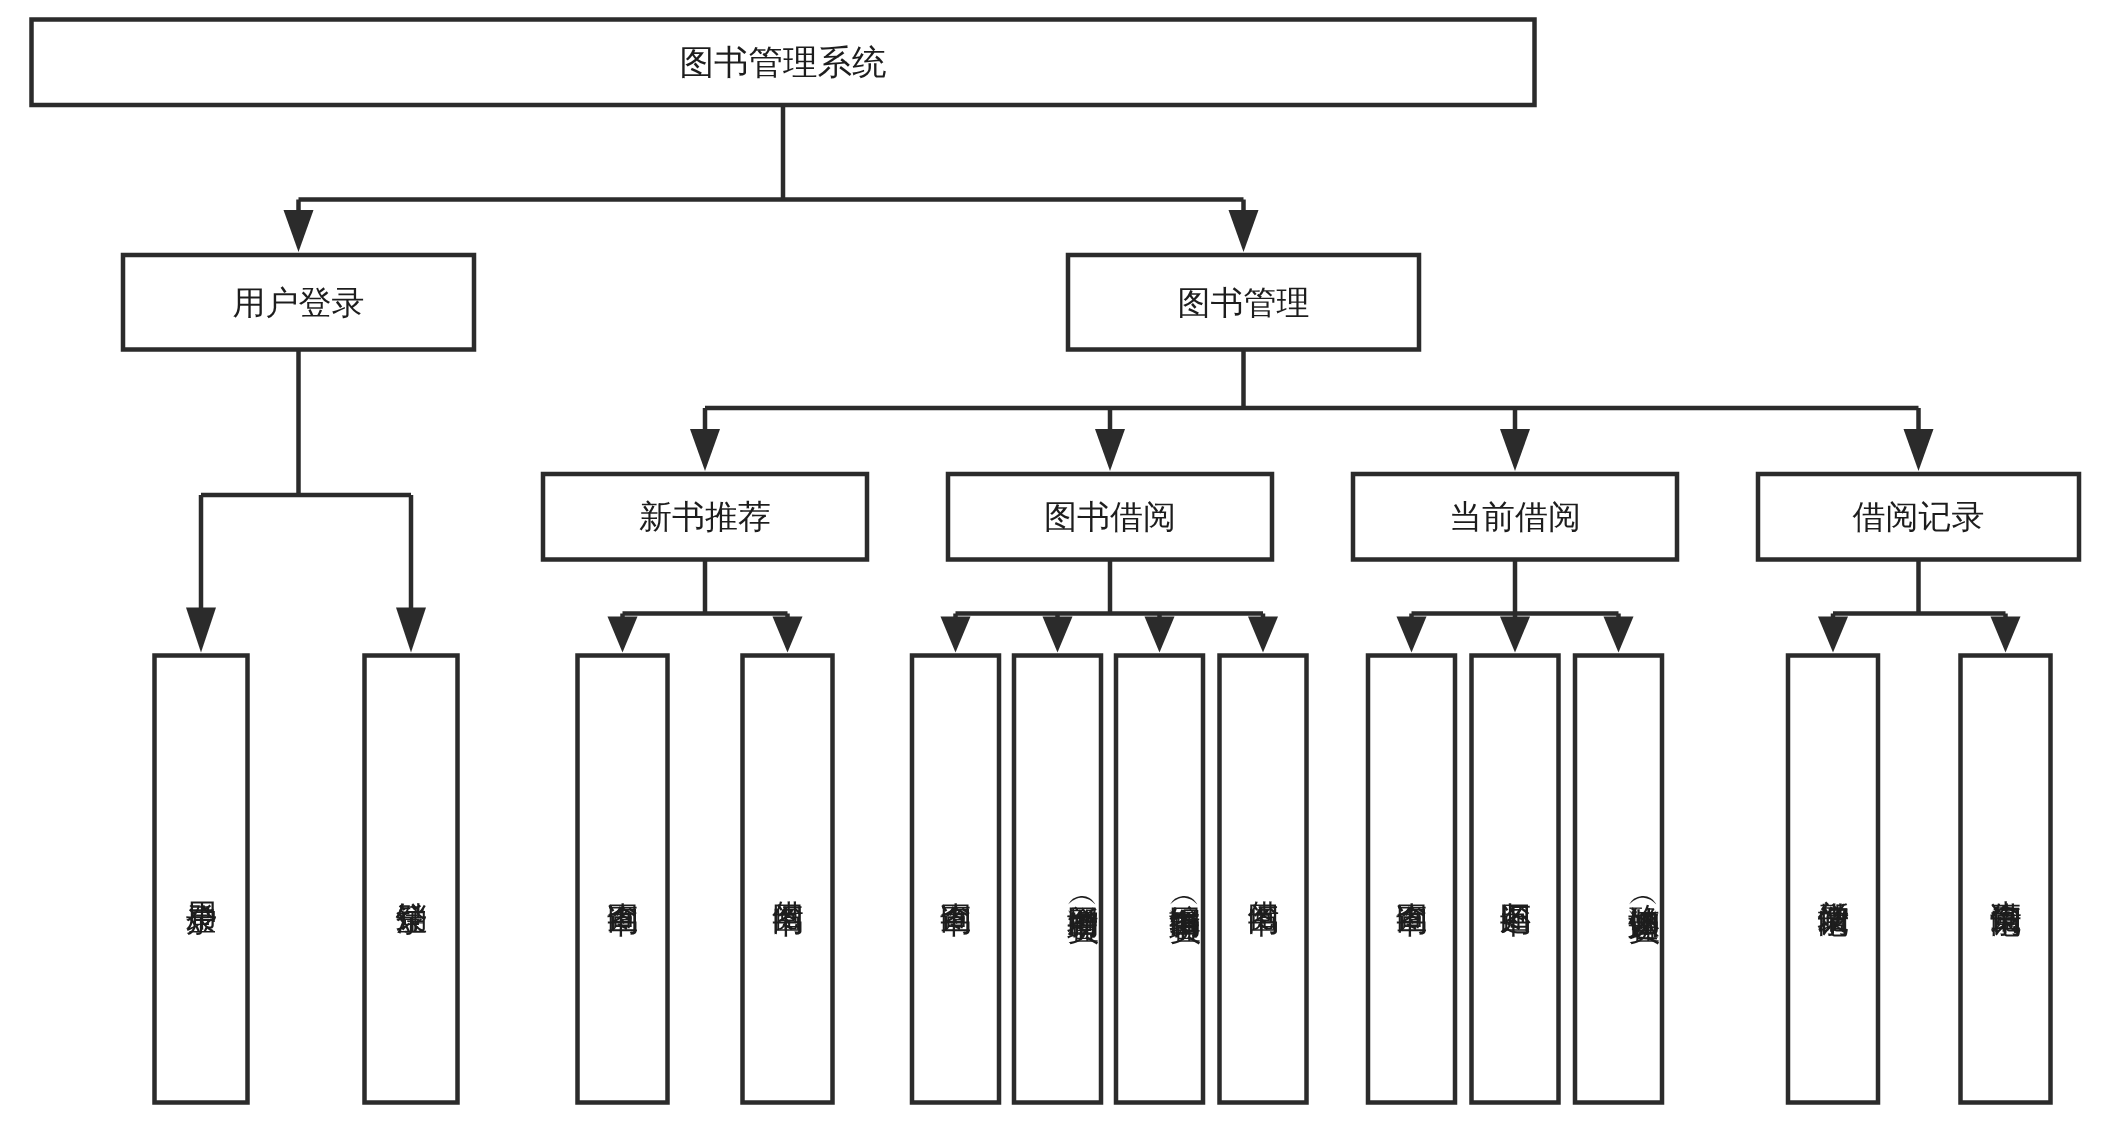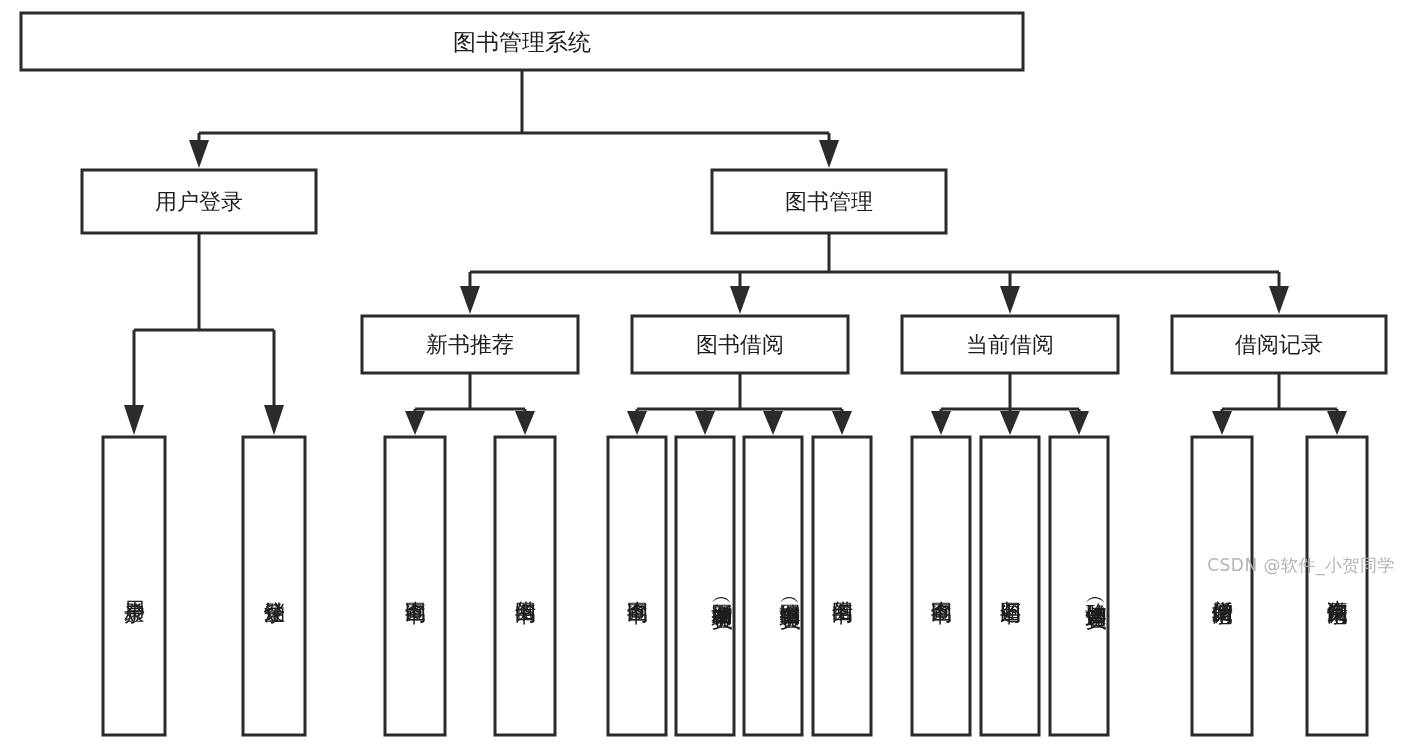--- a/index.html
+++ b/index.html
@@ -230,14 +230,13 @@
   <div class="vlabel" style="left:744px; top:437px; width:58px; height:298px; align-items:flex-start; padding-top:8px; box-sizing:border-box;">编辑图书（管理员）</div>
   <div class="vlabel" style="left:813px; top:437px; width:58px; height:298px;">借阅图书</div>
 
   <div class="vlabel" style="left:912px; top:437px; width:58px; height:298px;">查询图书</div>
   <div class="vlabel" style="left:981px; top:437px; width:58px; height:298px;">归还图书</div>
   <div class="vlabel" style="left:1050px; top:437px; width:58px; height:298px; align-items:flex-start; padding-top:8px; box-sizing:border-box;">确认归还（管理员）</div>
 
   <div class="vlabel" style="left:1192px; top:437px; width:60px; height:298px;">新增借阅记录</div>
   <div class="vlabel" style="left:1307px; top:437px; width:60px; height:298px;">查询借阅记录</div>
 
-  <div class="watermark">CSDN @软件_小贺同学</div>
 </div>
 
 </body></html>

